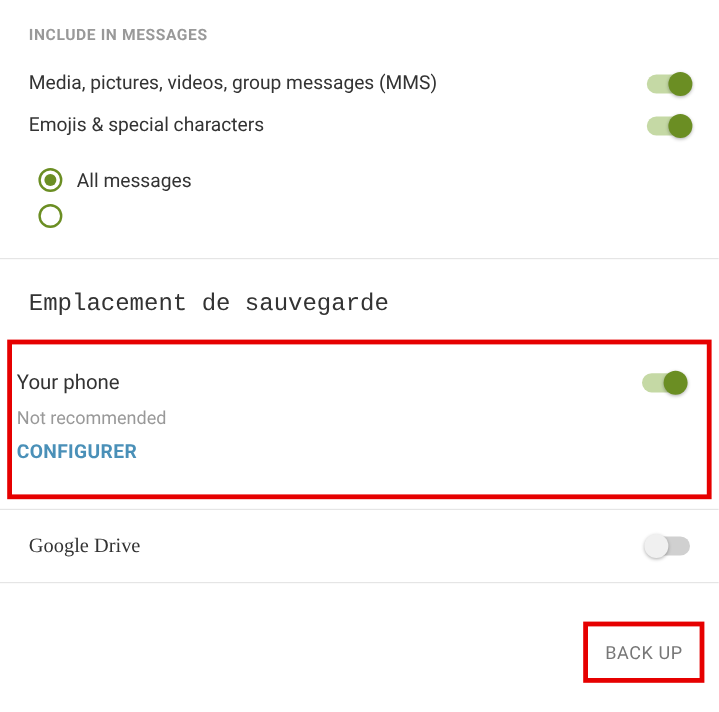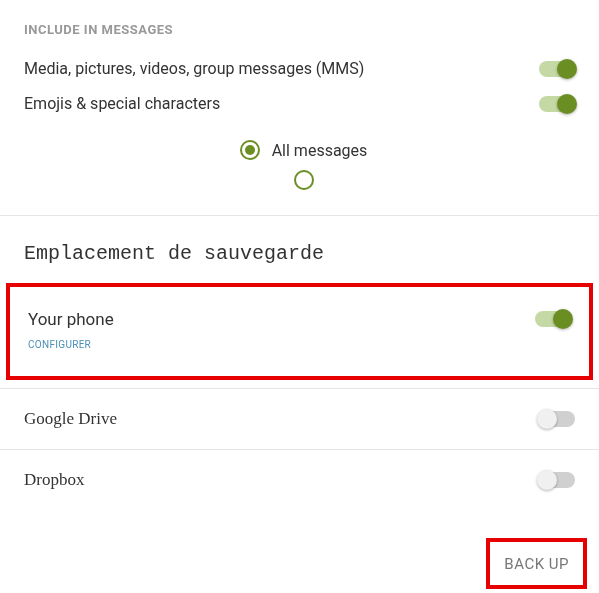--- a/index.html
+++ b/index.html
@@ -20,21 +20,21 @@
     }
     .section-header {
       color: #999;
       font-size: 13px;
       font-weight: 700;
       letter-spacing: 0.5px;
       padding: 0 24px 14px 24px;
     }
     .setting-row {
       display: flex;
-      align-items: center;
+      align-items: flex-end;
       justify-content: space-between;
       padding: 8px 24px;
     }
     .setting-label {
       color: #333;
       font-size: 16px;
       font-weight: 400;
     }
     .toggle {
       position: relative;
@@ -65,21 +65,20 @@
       background: #f0f0f0;
     }
     .radio-group {
       padding: 14px 24px 20px 32px;
     }
     .radio-item {
       display: flex;
       align-items: center;
       gap: 12px;
       padding: 5px 0;
-      justify-content: center;
     }
     .radio-circle {
       width: 20px;
       height: 20px;
       border-radius: 50%;
       border: 2px solid #6b8e23;
       display: flex;
       align-items: center;
       justify-content: center;
       flex-shrink: 0;
@@ -103,52 +102,53 @@
     .section-title {
       font-size: 20px;
       color: #333;
       font-weight: 400;
       padding: 26px 24px 18px 24px;
       font-family: Liberation Mono, monospace;
     }
     .highlight-box {
       border: 4px solid #e60000;
       margin: 0 6px;
-      padding: 10px 18px 14px 18px;
+      padding: 10px 18px 14px 4px;
     }
     .location-item {
       padding: 12px 0;
     }
     .location-row {
       display: flex;
       align-items: center;
       justify-content: space-between;
     }
     .location-label {
       font-size: 17px;
       color: #333;
     }
     .location-sub {
       font-size: 15px;
       color: #999;
       margin-top: 10px;
     }
     .location-link {
-      font-size: 10px;
+      font-size: 16px;
       color: #4a90b8;
       margin-top: 10px;
       letter-spacing: 0.3px;
+      font-weight: bold;
     }
     .location-padded {
       padding: 20px 24px;
       font-family: Liberation Serif, serif;
     }
     .bottom-bar {
       position: absolute;
-      bottom: 4px;
+      bottom: 24px;
       right: 12px;
     }
     .backup-highlight {
       border: 4px solid #e60000;
       padding: 12px 8px;
       display: inline-block;
     }
     .backup-text {
       font-size: 15px;
       color: #777;
@@ -191,44 +191,37 @@
   <div class="section-title">Emplacement de sauvegarde</div>
 
   <div class="highlight-box">
     <div class="location-item">
       <div class="location-row">
         <span class="location-label">Your phone</span>
         <span class="toggle on">
             <span class="toggle-knob"></span>
           </span>
       </div>
+      <div class="location-sub">Not recommended</div>
       <div class="location-link">CONFIGURER</div>
     </div>
   </div>
 
   <div class="divider" style="margin-top:8px;"></div>
 
   <div class="location-padded">
     <div class="location-row">
       <span class="location-label">Google Drive</span>
       <span class="toggle off">
           <span class="toggle-knob"></span>
         </span>
     </div>
   </div>
 
   <div class="divider"></div>
 
-  <div class="location-padded">
-    <div class="location-row">
-      <span class="location-label">Dropbox</span>
-      <span class="toggle off">
-          <span class="toggle-knob"></span>
-        </span>
-    </div>
-  </div>
 </div>
 
 <div class="bottom-bar">
   <div class="backup-highlight">
     <span class="backup-text">BACK UP</span>
   </div>
 </div>
 
 </body></html>

